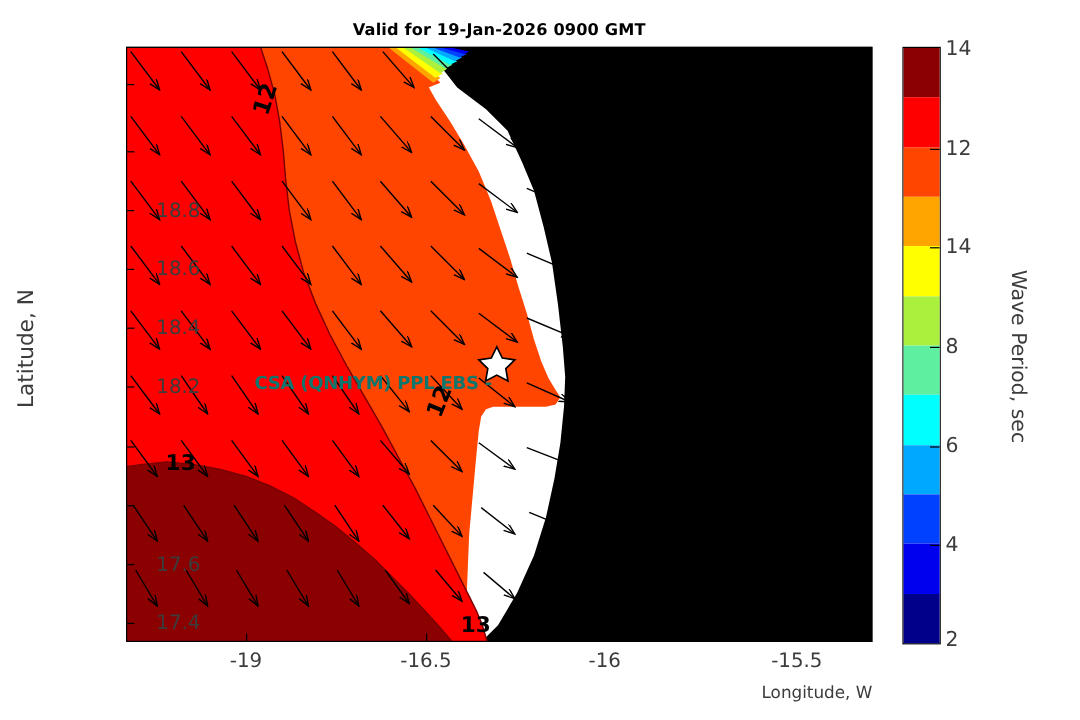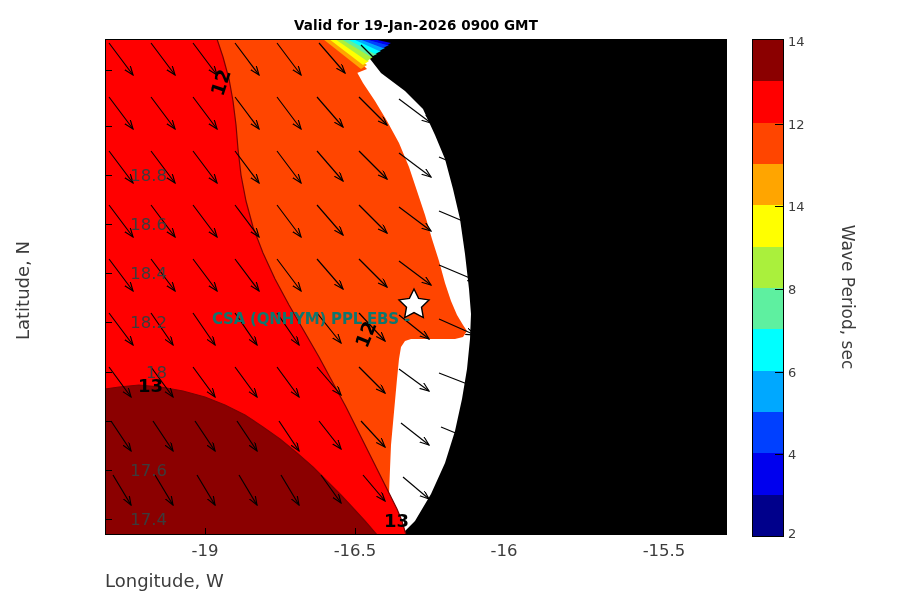--- a/index.html
+++ b/index.html
@@ -20,31 +20,31 @@
   
   .plot svg{display:block;width:622px;height:496px;}
 
   
   .ytick{position:absolute;right:733px;width:120px;text-align:right;
          font-size:16.5px;color:#3c3c3c;transform:translateY(-50%);}
   .xtick{position:absolute;top:541px;width:120px;text-align:center;
          font-size:16.5px;color:#3c3c3c;transform:translateX(-50%);}
   .tickmark{position:absolute;background:#000;}
 
-  .xlabel{position:absolute;left:105px;top:570px;width:622px;text-align:left;
-          font-size:18px;color:#3c3c3c;}
+  .xlabel{position:absolute;left:105px;top:570px;width:622px;text-align:right;
+          font-size:14px;color:#3c3c3c;}
   .ylabel{position:absolute;left:-88px;top:280px;width:220px;text-align:center;
           font-size:18px;color:#3c3c3c;transform:rotate(-90deg);
           transform-origin:center center;}
 
   
   .cbar{position:absolute;left:752px;top:39px;width:30px;height:496px;
         border:1.3px solid #000;box-sizing:content-box;}
   .cband{position:absolute;left:0;width:30px;}
-  .ctick{position:absolute;left:788px;font-size:13px;color:#3c3c3c;
+  .ctick{position:absolute;left:788px;font-size:17px;color:#3c3c3c;
          transform:translateY(-50%);}
   .ctickmark{position:absolute;left:775px;width:8px;height:1.4px;background:#000;}
   .clabel{position:absolute;left:728px;top:287px;width:240px;text-align:center;
           font-size:17px;color:#3c3c3c;transform:rotate(90deg);
           transform-origin:center center;}
 
   
   .station-text{position:absolute;left:212px;top:310px;font-size:15px;
           font-weight:bold;color:#0f766e;white-space:nowrap;letter-spacing:-0.2px;}
 </style>
@@ -228,21 +228,20 @@
     </svg>
   </div>
   <div class="plot-border"></div>
 
   <div class="station-text">CSA (QNHYM) PPL EBS -</div>
 
   <div class="ytick" style="top:175px">18.8</div>
   <div class="ytick" style="top:224px">18.6</div>
   <div class="ytick" style="top:273px">18.4</div>
   <div class="ytick" style="top:322px">18.2</div>
-  <div class="ytick" style="top:372px">18</div>
   <div class="ytick" style="top:470px">17.6</div>
   <div class="ytick" style="top:519px">17.4</div>
 
   <div class="tickmark" style="left:105px;top:70px;width:7px;height:1.4px"></div>
   <div class="tickmark" style="left:105px;top:126px;width:7px;height:1.4px"></div>
   <div class="tickmark" style="left:105px;top:175px;width:7px;height:1.4px"></div>
   <div class="tickmark" style="left:105px;top:224px;width:7px;height:1.4px"></div>
   <div class="tickmark" style="left:105px;top:273px;width:7px;height:1.4px"></div>
   <div class="tickmark" style="left:105px;top:322px;width:7px;height:1.4px"></div>
   <div class="tickmark" style="left:105px;top:372px;width:7px;height:1.4px"></div>

